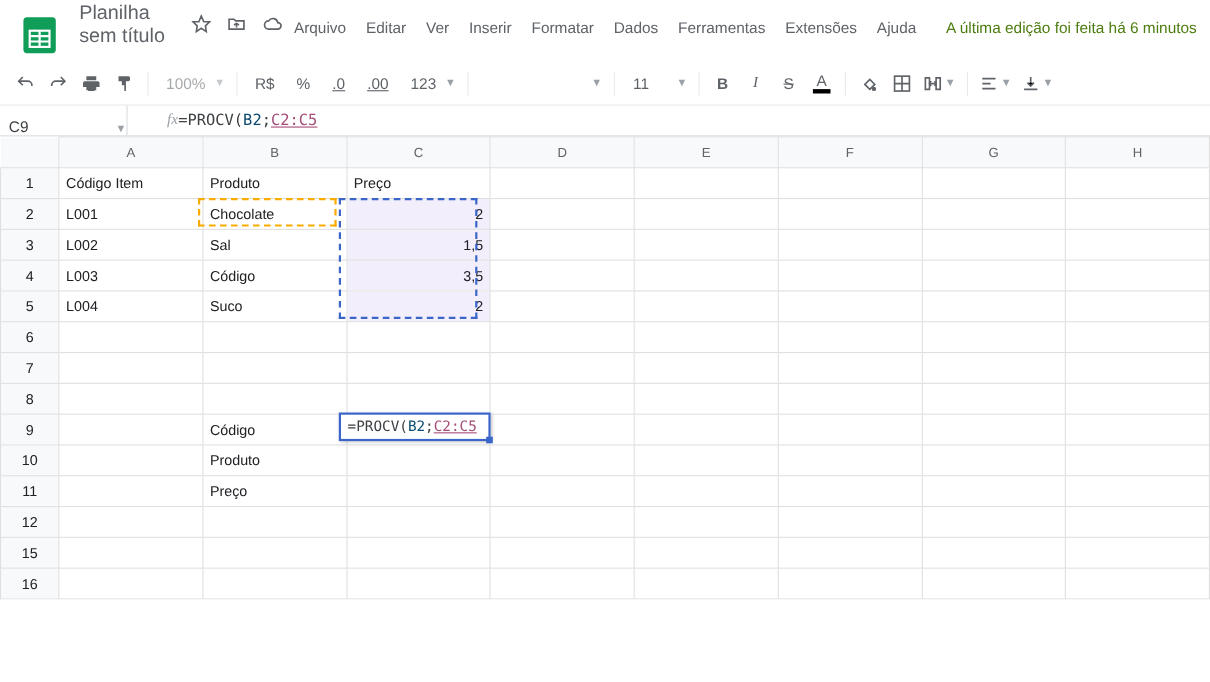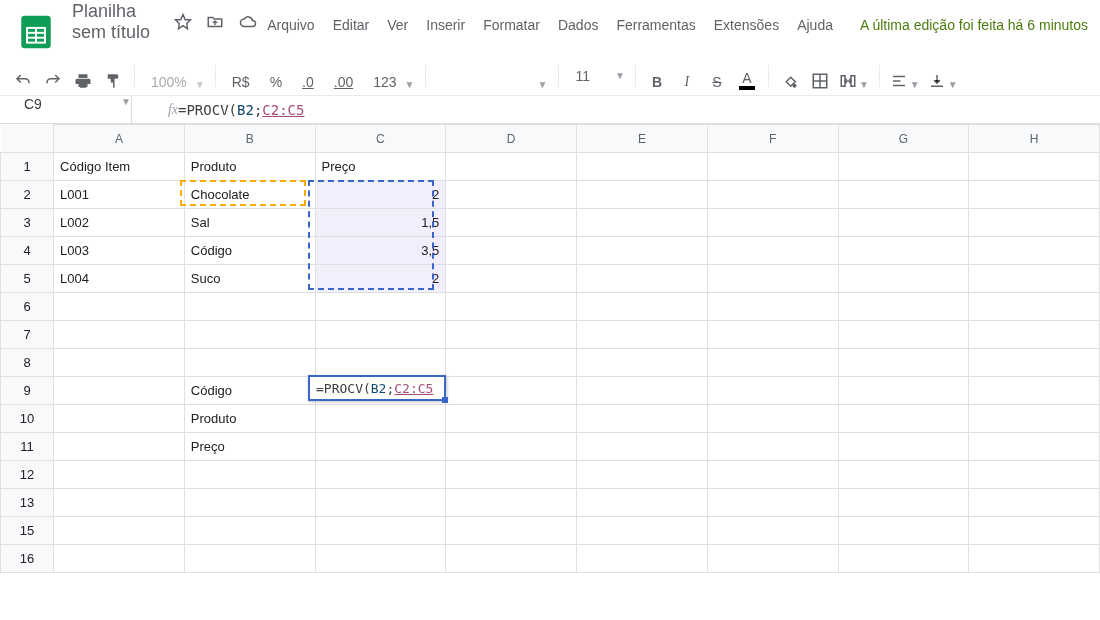--- a/index.html
+++ b/index.html
@@ -27,33 +27,33 @@
   .doc-title{font-size:18px;color:#5f6368;padding:2px 4px}
   .title-ico{color:#5f6368;display:inline-flex;align-items:center;justify-content:center;width:20px;height:20px;cursor:pointer}
 
   
   .menus{display:flex;align-items:center;gap:0;height:30px;margin-top:2px;flex-wrap:nowrap}
   .menu{color:#5f6368;padding:4px 9px;border-radius:4px;cursor:pointer;font-size:14px}
   .last-edit{color:#4d7c0f;margin-left:18px;cursor:pointer;white-space:nowrap}
 
   
   .toolbar{display:flex;align-items:center;height:40px;padding:0 8px;margin-top:4px;border-bottom:1px solid var(--border-light)}
-  .tbtn{display:inline-flex;align-items:flex-end;justify-content:center;min-width:30px;height:28px;color:#5f6368;border-radius:4px;cursor:pointer;padding:0 4px}
+  .tbtn{display:inline-flex;align-items:center;justify-content:center;min-width:30px;height:28px;color:#5f6368;border-radius:4px;cursor:pointer;padding:0 4px}
   .tsep{width:1px;height:22px;background:var(--border-light);margin:0 6px}
   .ttxt{color:#5f6368;padding:0 6px;font-size:14px}
   .muted{opacity:.55}
   .dd-caret{margin-left:2px;font-size:10px;color:#9aa0a6}
   .font-size-box{display:flex;align-items:center}
   .font-size-box .val{border:1px solid transparent;padding:0 6px}
   .text-color-ico{display:flex;flex-direction:column;align-items:center;line-height:1}
   .tc-bar{width:16px;height:4px;background:#000;margin-top:1px}
 
   
   .fx-row{display:flex;align-items:center;height:28px;border-bottom:1px solid var(--border)}
-  .namebox{width:132px;height:100%;display:flex;align-items:flex-start;border-right:1px solid var(--border);padding-left:24px;gap:6px}
+  .namebox{width:116px;height:100%;display:flex;align-items:flex-end;border-right:1px solid var(--border);padding-left:8px;gap:6px}
   .namebox .nb-val{flex:1;font-size:14px;color:#3c4043}
   .fx-sym{width:46px;color:#9aa0a6;font-style:italic;text-align:right;font-family:'Times New Roman',serif}
   .fx-formula{font-family:"Consolas",monospace;font-size:14px;color:#3c4043}
   .tok-f{color:#3c4043}
   .tok-or{color:#0c4a6e}
   .tok-rng{color:var(--magenta);text-decoration:underline}
 
   
   .sheet{position:relative;user-select:none}
   .grid{border-collapse:collapse;table-layout:fixed;width:1100px}
@@ -411,31 +411,20 @@
           <td></td>
           <td></td>
           <td></td>
           <td></td>
           <td></td>
           <td></td>
           <td></td>
           <td></td>
         </tr>
         <tr>
-          <th class="rowhdr">13</th>
-          <td></td>
-          <td></td>
-          <td></td>
-          <td></td>
-          <td></td>
-          <td></td>
-          <td></td>
-          <td></td>
-        </tr>
-        <tr>
           <th class="rowhdr">15</th>
           <td></td>
           <td></td>
           <td></td>
           <td></td>
           <td></td>
           <td></td>
           <td></td>
           <td></td>
         </tr>

